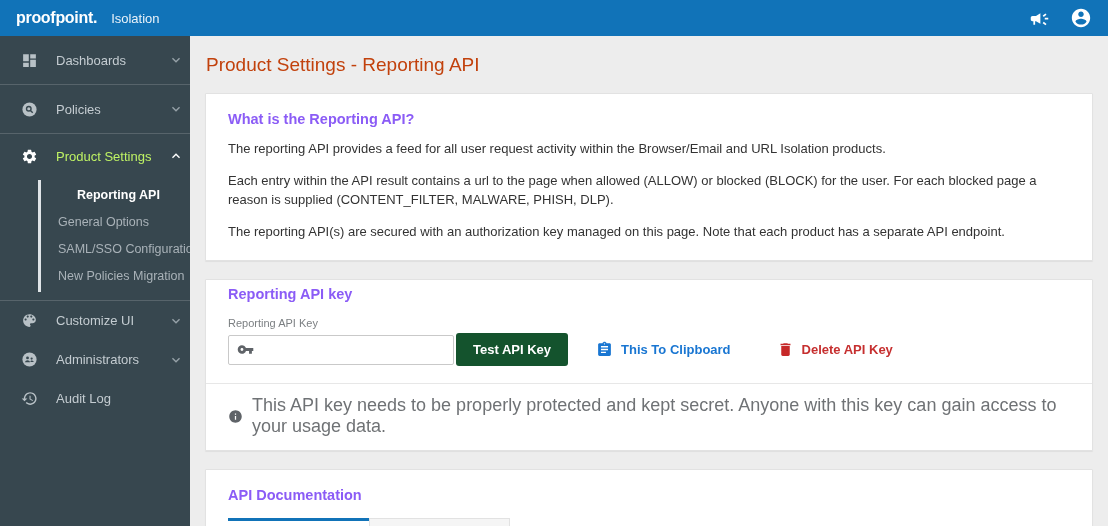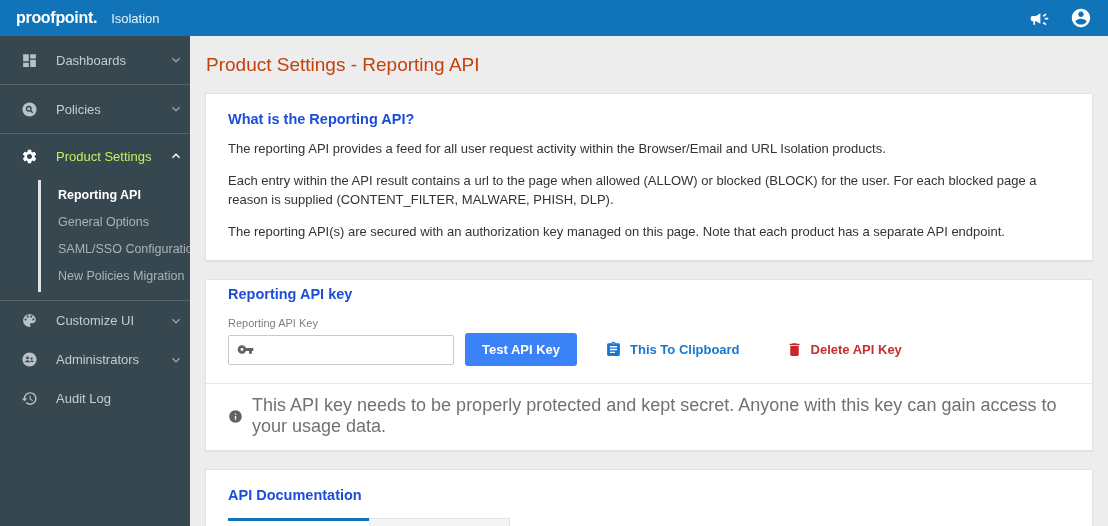--- a/index.html
+++ b/index.html
@@ -36,49 +36,49 @@
   .nav-item.active .nav-icon svg { fill:#fff; }
   .nav-chevron svg { width:16px; height:16px; fill:#97a2a9; display:block; }
   .nav-item.active .nav-chevron svg { fill:#fff; }
   .nav-divider { height:1px; background:rgba(255,255,255,.16); margin:0; }
 
   .submenu { margin:2px 0 8px 38px; border-left:3px solid #dfe4e7; padding:2px 0; }
   .submenu-item {
     height:27px; line-height:27px; padding-left:17px; font-size:12.5px;
     color:#a9b2b8; cursor:pointer; white-space:nowrap;
   }
-  .submenu-item.active { color:#fff; font-weight:700; }
+  .submenu-item.active { color:#fff; font-weight:700;margin-left:19px; }
 
   
   .main {
     position:absolute; left:190px; top:36px; right:0; bottom:0;
     background:#ededed; padding:10px 15px 0; overflow:hidden;
   }
   .page-title { font-size:19px; font-weight:400; color:#c2410c; margin:8px 0 17px 1px; }
 
   .card {
     background:#fff; border:1px solid #e2e2e2; box-shadow:0 1px 1px rgba(0,0,0,.06);
     margin-bottom:18px; border-radius:1px;
   }
-  .card h2 { font-size:14.5px; font-weight:700; color:#1d4ed8; margin:0; }
+  .card h2 { font-size:14.5px; font-weight:700; color:#8b5cf6; margin:0; }
 
   .about-card { padding:17px 22px 19px; }
   .about-card p { font-size:13px; color:#333; line-height:1.45; margin:13px 0 0; }
 
   .key-body { padding:6px 22px 0; }
   .field-label { font-size:11px; color:#7b7f82; margin:15px 0 4px; }
   .key-row { display:flex; align-items:center; padding-bottom:17px; }
   .key-input-wrap {
     width:226px; height:30px; border:1px solid #c9c9c9; border-radius:2px;
     display:flex; align-items:center; gap:7px; padding:0 8px; background:#fff;
   }
   .key-input-wrap svg { width:17px; height:17px; fill:#5f6368; flex:none; }
   .key-input-wrap input { border:none; outline:none; flex:1; min-width:0; font-size:13px; font-family:inherit; }
   .btn-test {
-    margin-left:11px; background:#3b82f6; color:#fff; border:none; border-radius:3px;
+    margin-left:2px; background:#14532d; color:#fff; border:none; border-radius:3px;
     font-weight:700; font-size:13px; font-family:inherit; padding:9px 17px; cursor:pointer;
   }
   .action-link { display:flex; align-items:center; gap:8px; font-weight:700; font-size:13px; cursor:pointer; text-decoration:none; }
   .action-link svg { width:17px; height:17px; display:block; }
   .link-copy { color:#1976d2; margin-left:28px; }
   .link-copy svg { fill:#1976d2; }
   .link-delete { color:#c62f2f; margin-left:46px; }
   .link-delete svg { fill:#c62828; }
   .key-footer {
     border-top:1px solid #e7e7e7; padding:11px 22px 13px;

